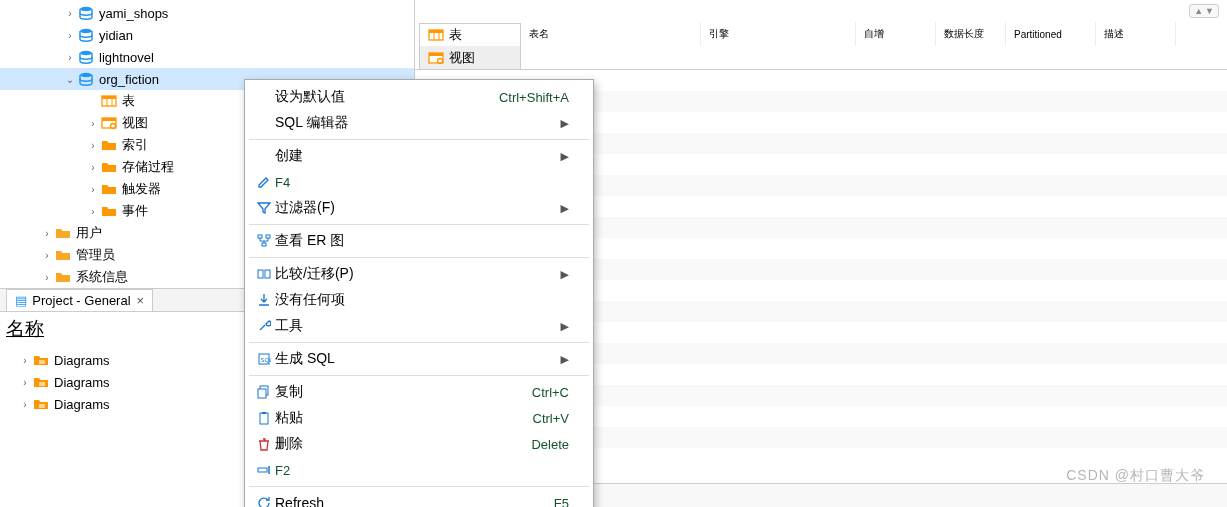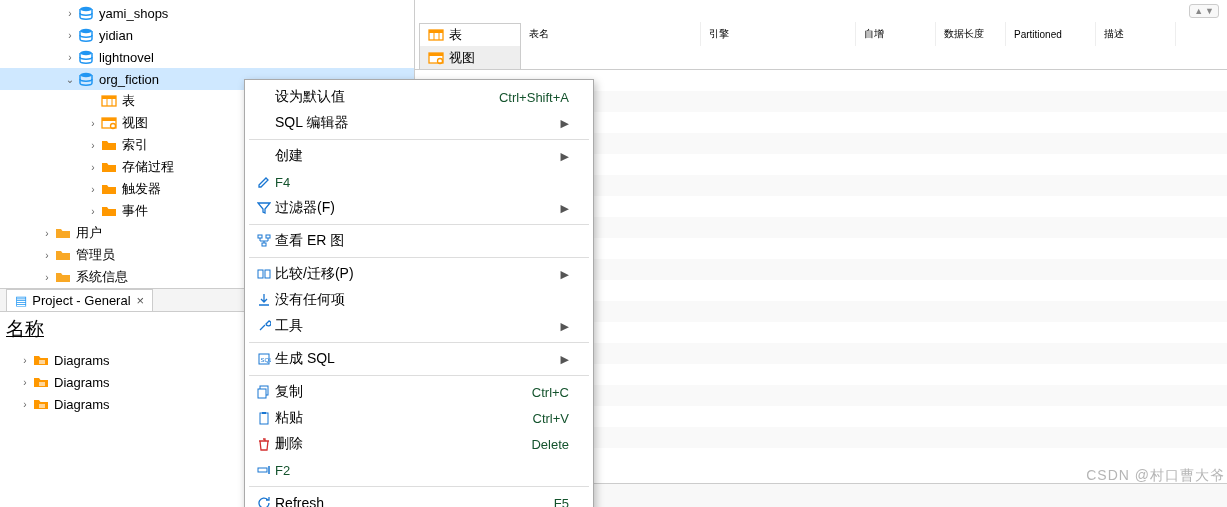--- a/index.html
+++ b/index.html
@@ -34,21 +34,21 @@
     .table-body .row:nth-child(even) { background: #f9f9f9; }
     .status-bar { height: 24px; border-top: 1px solid #ccc; display: flex; align-items: center; padding-left: 8px; background: #f8f8f8; font-size: 13px; }
     .context-menu { position: absolute; left: 244px; top: 79px; width: 350px; background: #fff; border: 1px solid #aaa; box-shadow: 2px 3px 8px rgba(0,0,0,0.25); z-index: 100; padding: 4px 0; }
     .menu-item { display: flex; align-items: center; height: 26px; padding: 0 24px 0 8px; cursor: pointer; }
     .menu-icon { width: 22px; display: inline-flex; align-items: center; justify-content: center; color: #1976d2; }
     .menu-label { flex: 1; font-size: 14px; }
     .menu-label.bold { font-weight: bold; }
     .menu-shortcut { color: #14532d; font-size: 13px; }
     .menu-arrow { color: #555; font-size: 11px; }
     .menu-sep { height: 1px; background: #ddd; margin: 3px 4px; }
-    .watermark { position: absolute; right: 2px; bottom: 22px; color: rgba(120,120,120,0.55); font-size: 14px; letter-spacing: 1px; z-index: 50; pointer-events: none; }
+    .watermark { position: absolute; right: 22px; bottom: 22px; color: rgba(120,120,120,0.55); font-size: 14px; letter-spacing: 1px; z-index: 50; pointer-events: none; }
     svg { display: block; }
   </style>
 </head>
 <body>
 
 <div class="main-area">
   <div class="left-panel">
     <div class="tree-panel" id="db-tree">
         <div class="tree-item" style="padding-left: 63px;">
           <span class="expand-arrow">›</span>

